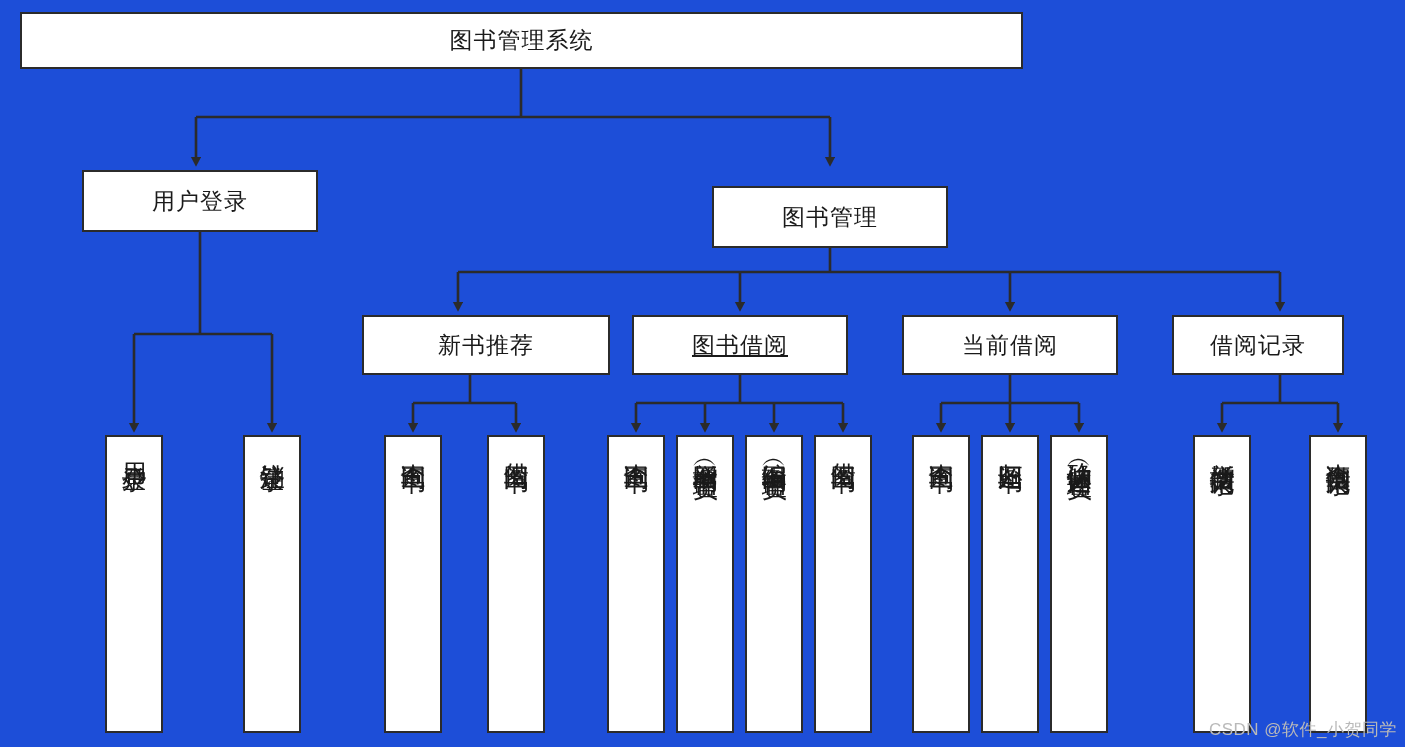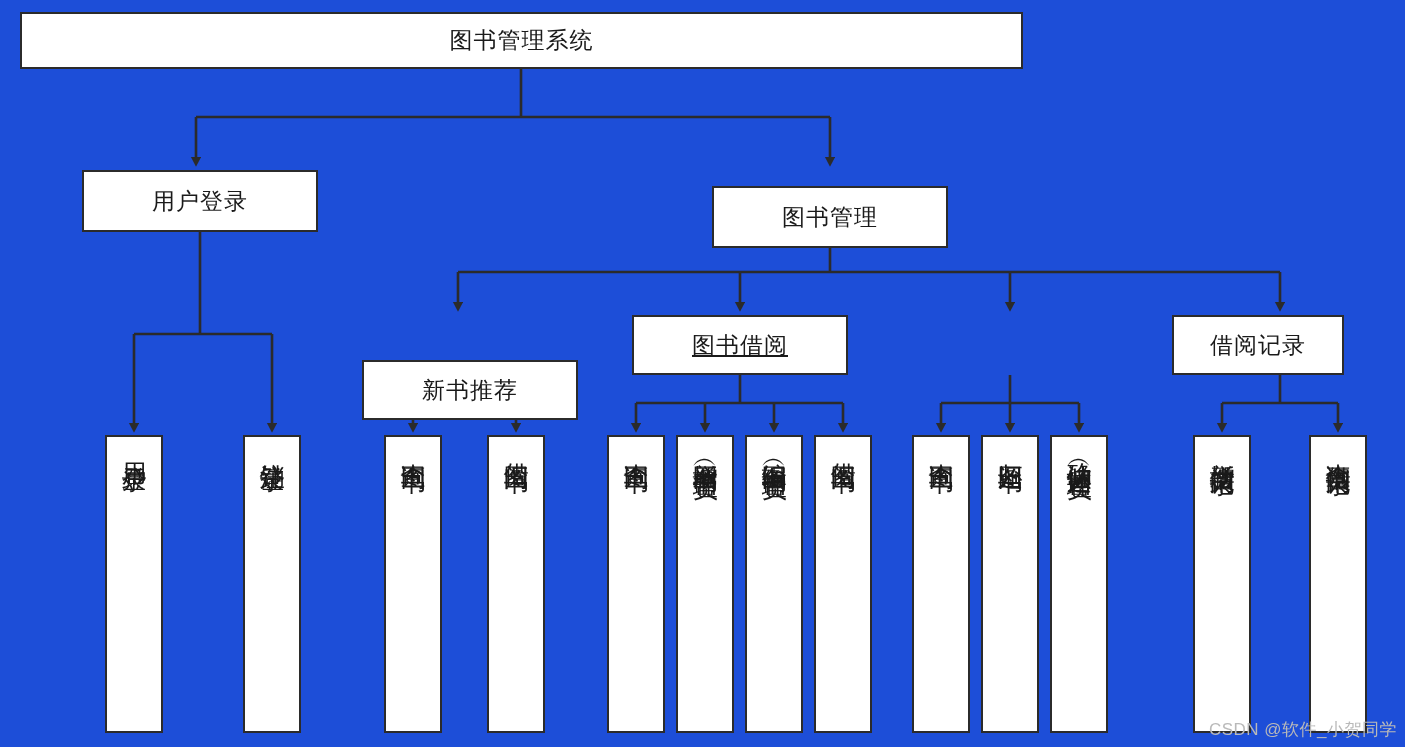--- a/index.html
+++ b/index.html
@@ -135,26 +135,29 @@
     <span class="lbl">图书管理系统</span>
   </div>
 
   <div class="node h" style="left:82px; top:170px; width:236px; height:62px;">
     <span class="lbl">用户登录</span>
   </div>
   <div class="node h" style="left:712px; top:170px; width:236px; height:62px;margin-top:16px;">
     <span class="lbl">图书管理</span>
   </div>
 
-  <div class="node h" style="left:362px; top:315px; width:216px; height:60px;margin-top:45px;">
+  <div class="node h" style="left:362px; top:315px; width:248px; height:60px;">
     <span class="lbl">新书推荐</span>
   </div>
   <div class="node h" style="left:632px; top:315px; width:216px; height:60px;text-decoration:underline;">
     <span class="lbl">图书借阅</span>
   </div>
+  <div class="node h" style="left:902px; top:315px; width:216px; height:60px;">
+    <span class="lbl">当前借阅</span>
+  </div>
   <div class="node h" style="left:1172px; top:315px; width:172px; height:60px;">
     <span class="lbl">借阅记录</span>
   </div>
 
   <div class="node v" style="left:105px; top:435px; width:58px; height:298px;">
     <span class="lbl">用户登录</span>
   </div>
   <div class="node v" style="left:243px; top:435px; width:58px; height:298px;">
     <span class="lbl">注销登录</span>
   </div>

